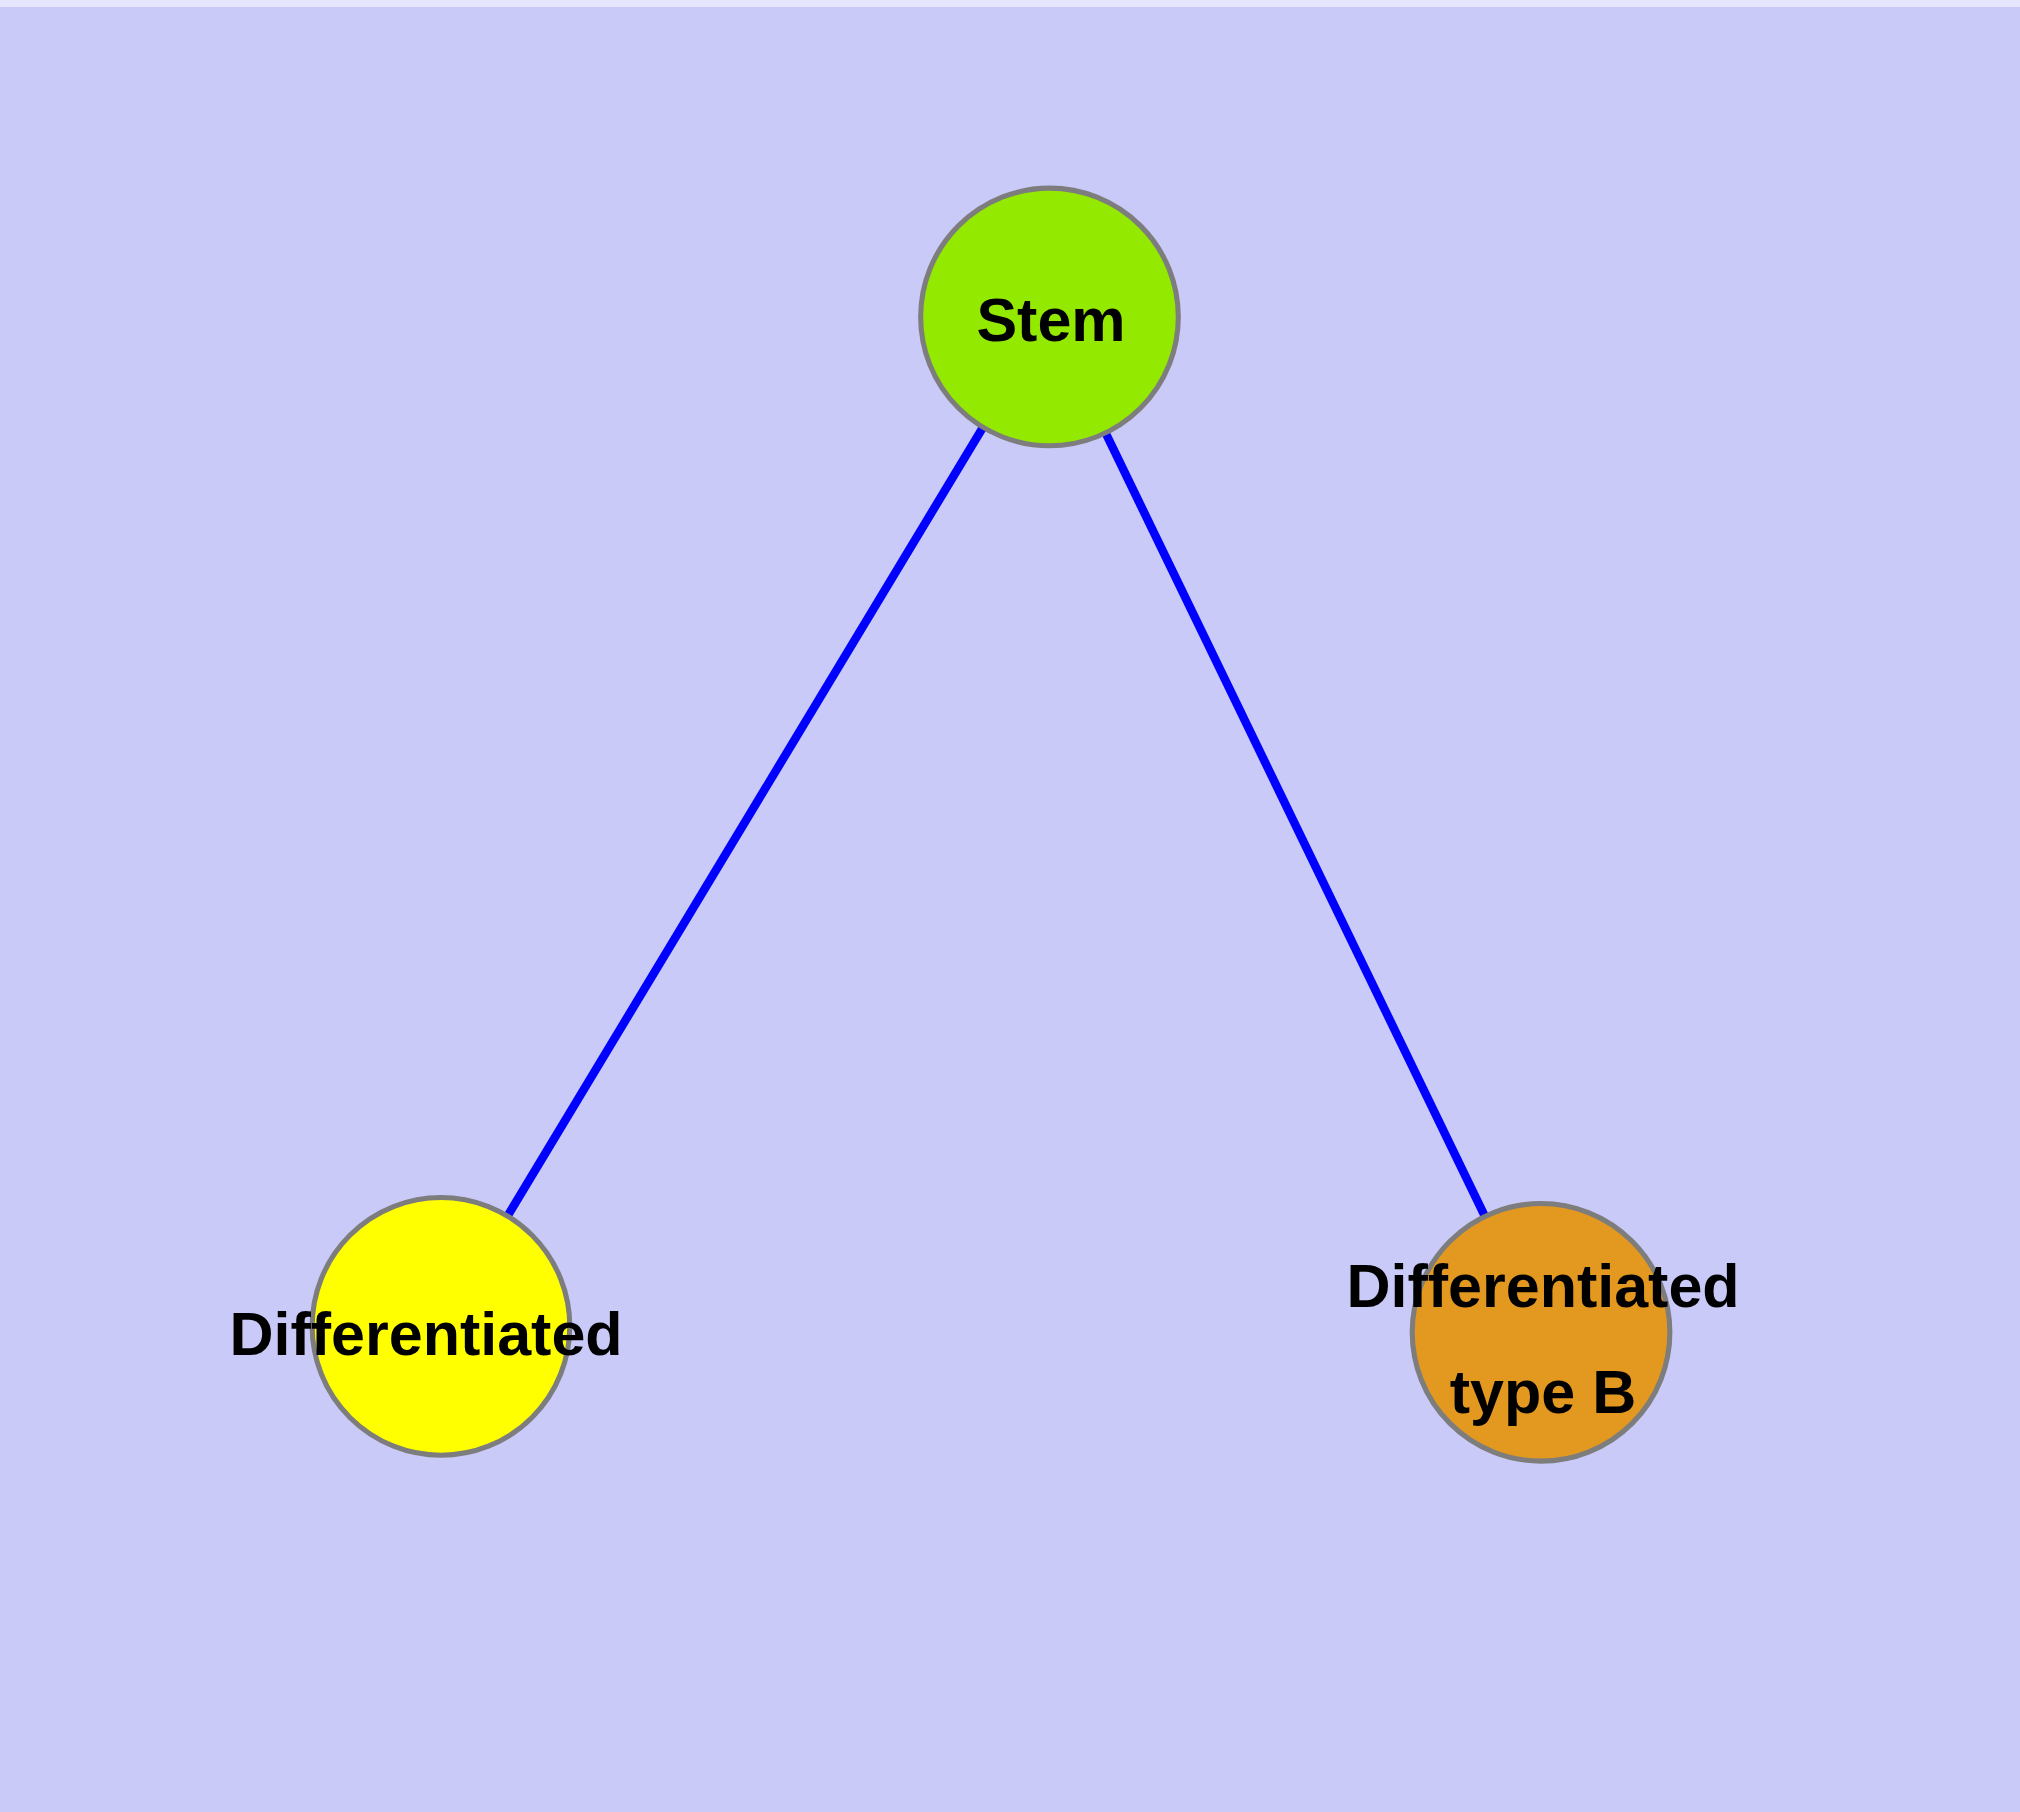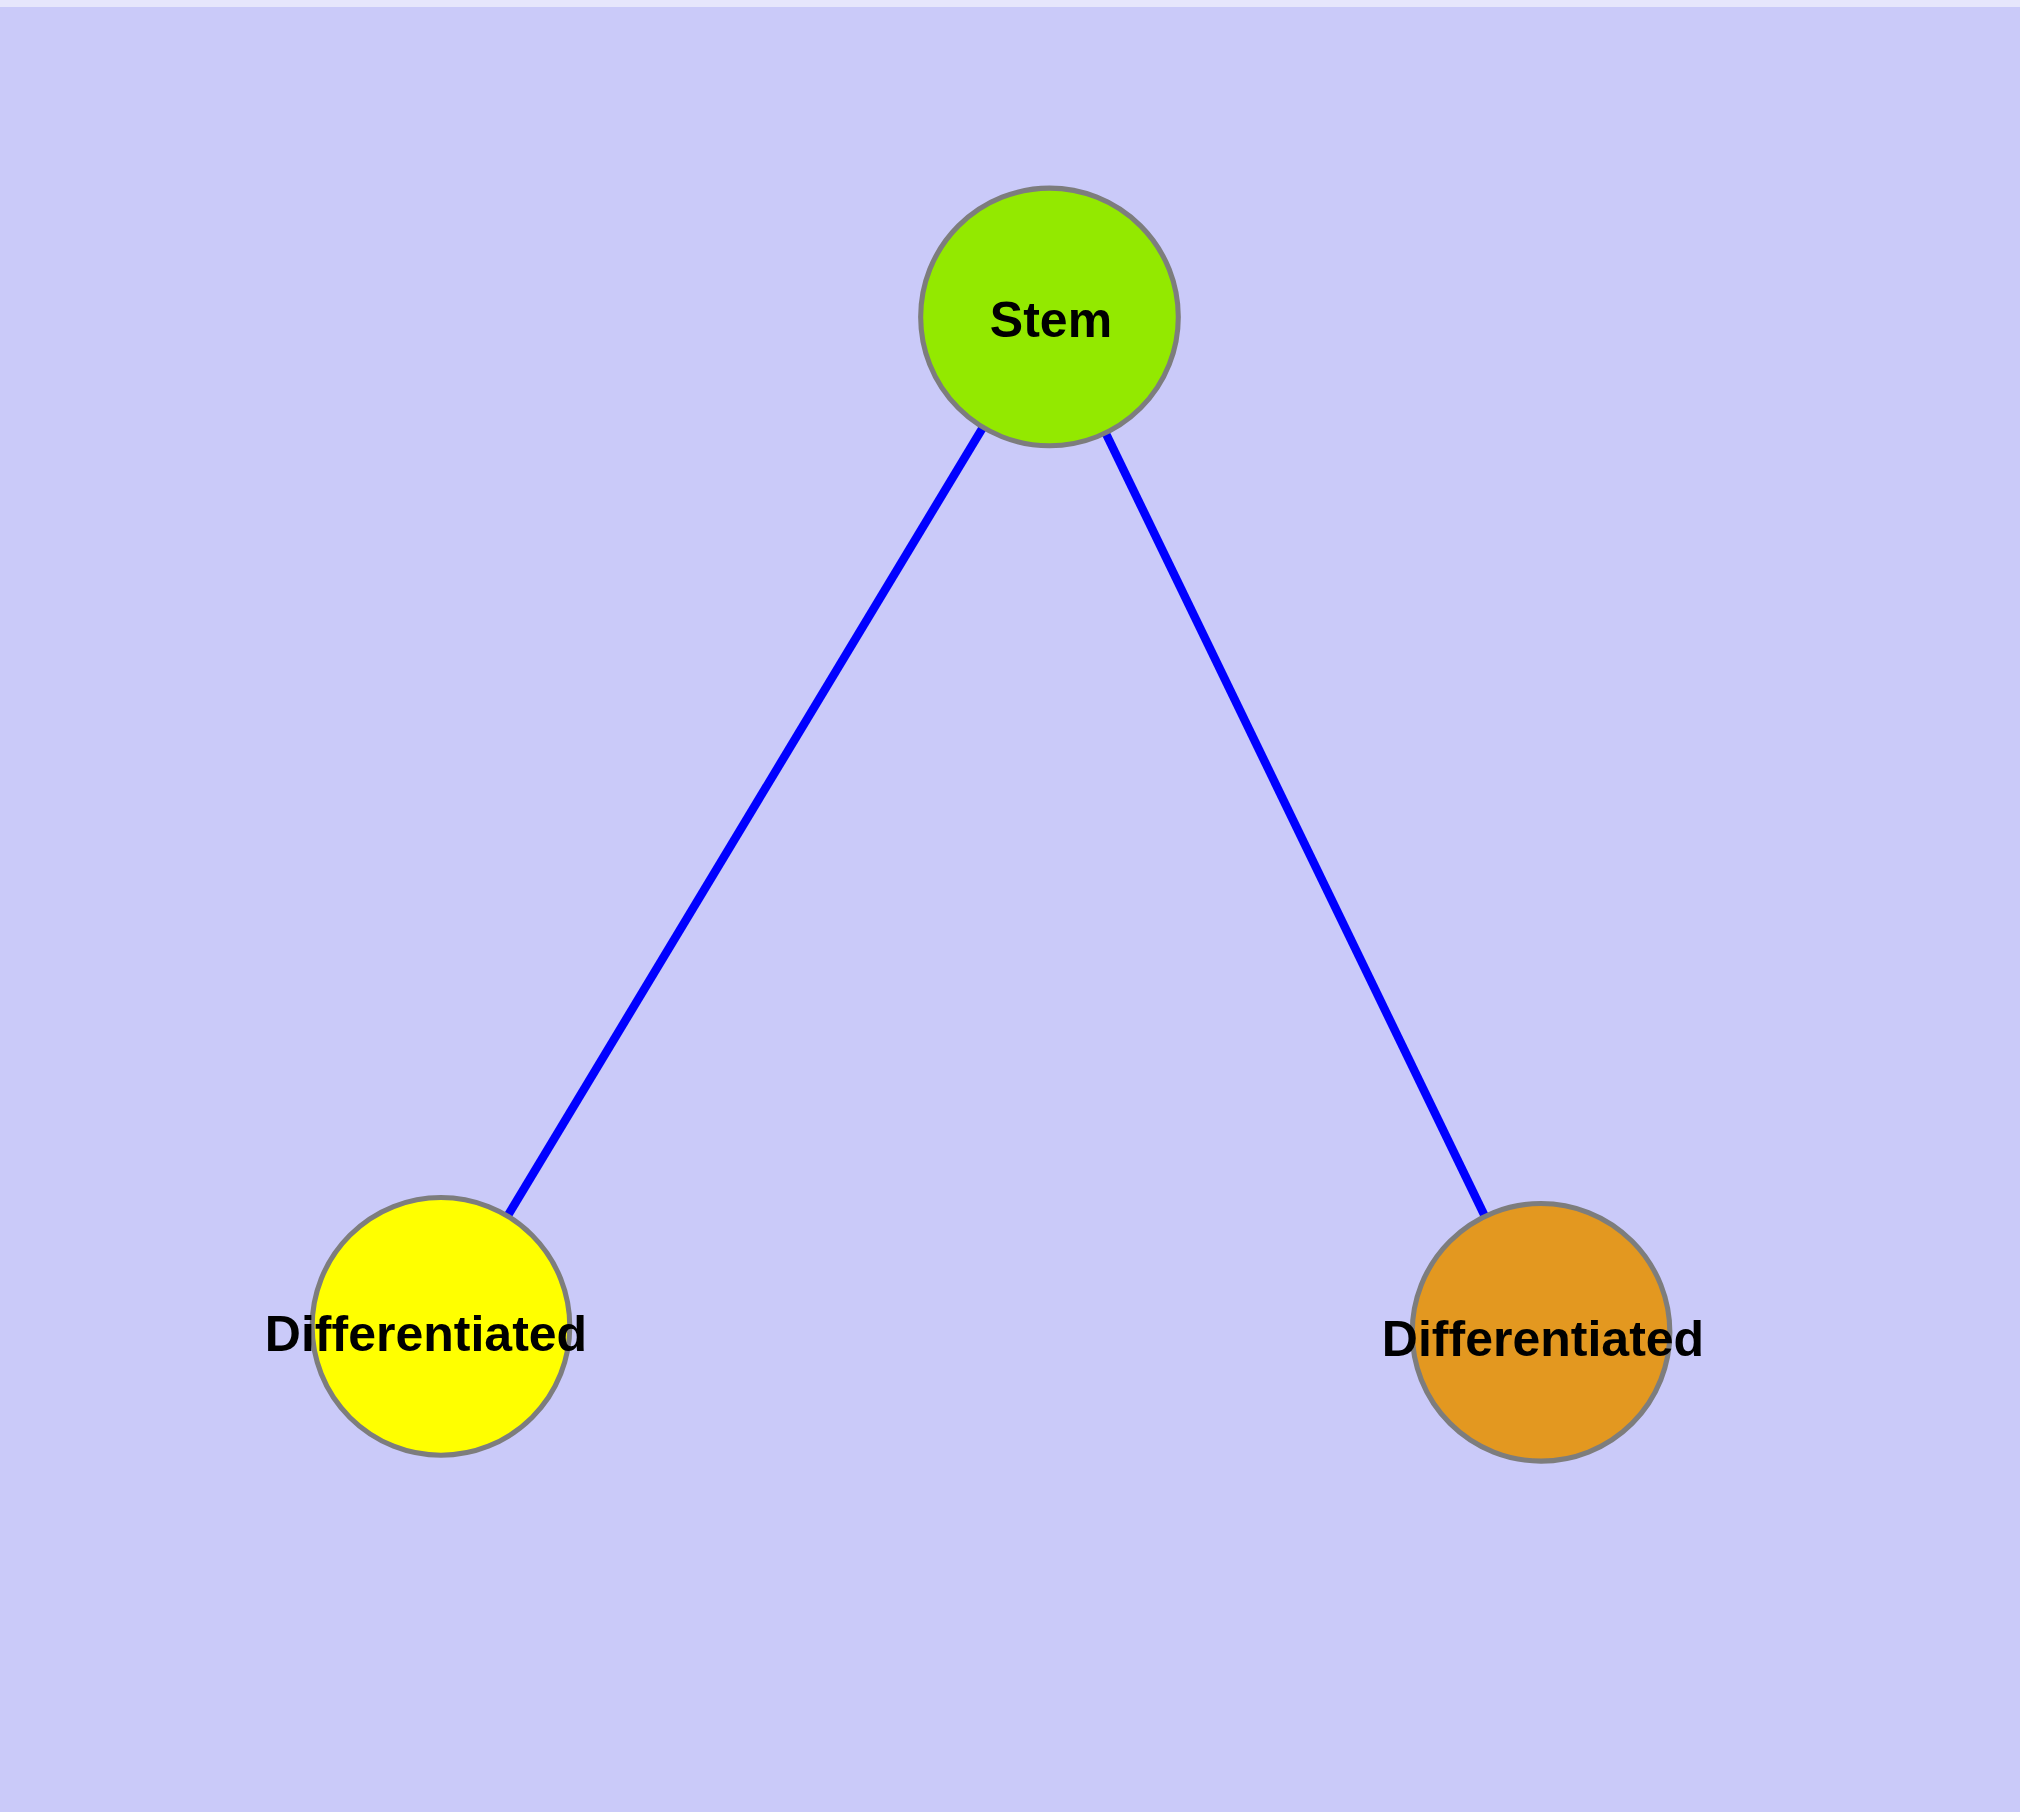--- a/index.html
+++ b/index.html
@@ -20,21 +20,21 @@
     position: absolute;
     left: 0;
     top: 0;
     width: 100%;
     height: 6.8px;
   }
   .node-label {
     position: absolute;
     transform: translate(-50%, -50%);
     font-weight: bold;
-    font-size: 50px;
+    font-size: 61px;
     line-height: 106px;
     color: #000000;
     text-align: center;
     white-space: nowrap;
   }
   .label-line {
     display: block;
   }
 </style>
 </head>
@@ -55,16 +55,17 @@
   <div class="node-label" style="left: 1051px; top: 320px; color: rgb(0, 0, 0);">
     <span class="label-line">Stem</span>
   </div>
 
   <div class="node-label" style="left: 426px; top: 1334px; color: rgb(0, 0, 0);">
     <span class="label-line">Differentiated</span>
   </div>
 
   <div class="node-label" style="left: 1543px; top: 1339px; color: rgb(0, 0, 0);">
     <span class="label-line">Differentiated</span>
+    <span class="label-line">type B</span>
   </div>
 
 </div>
 
 
 </body></html>

